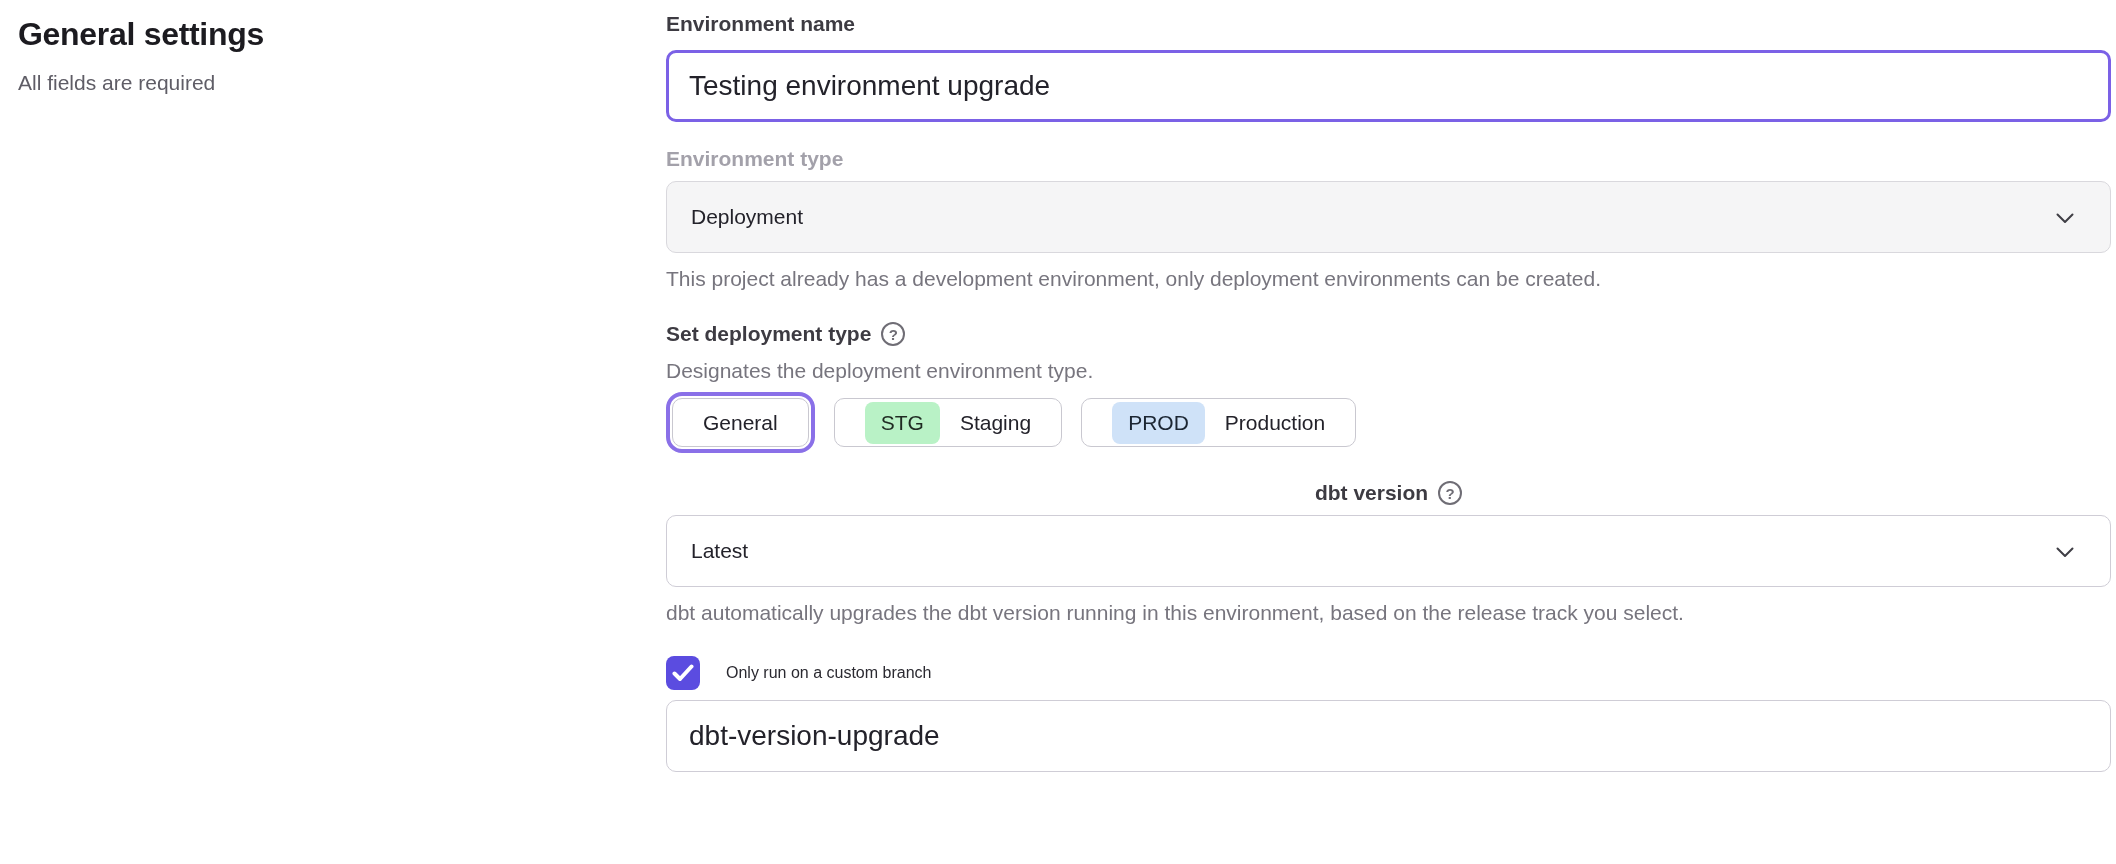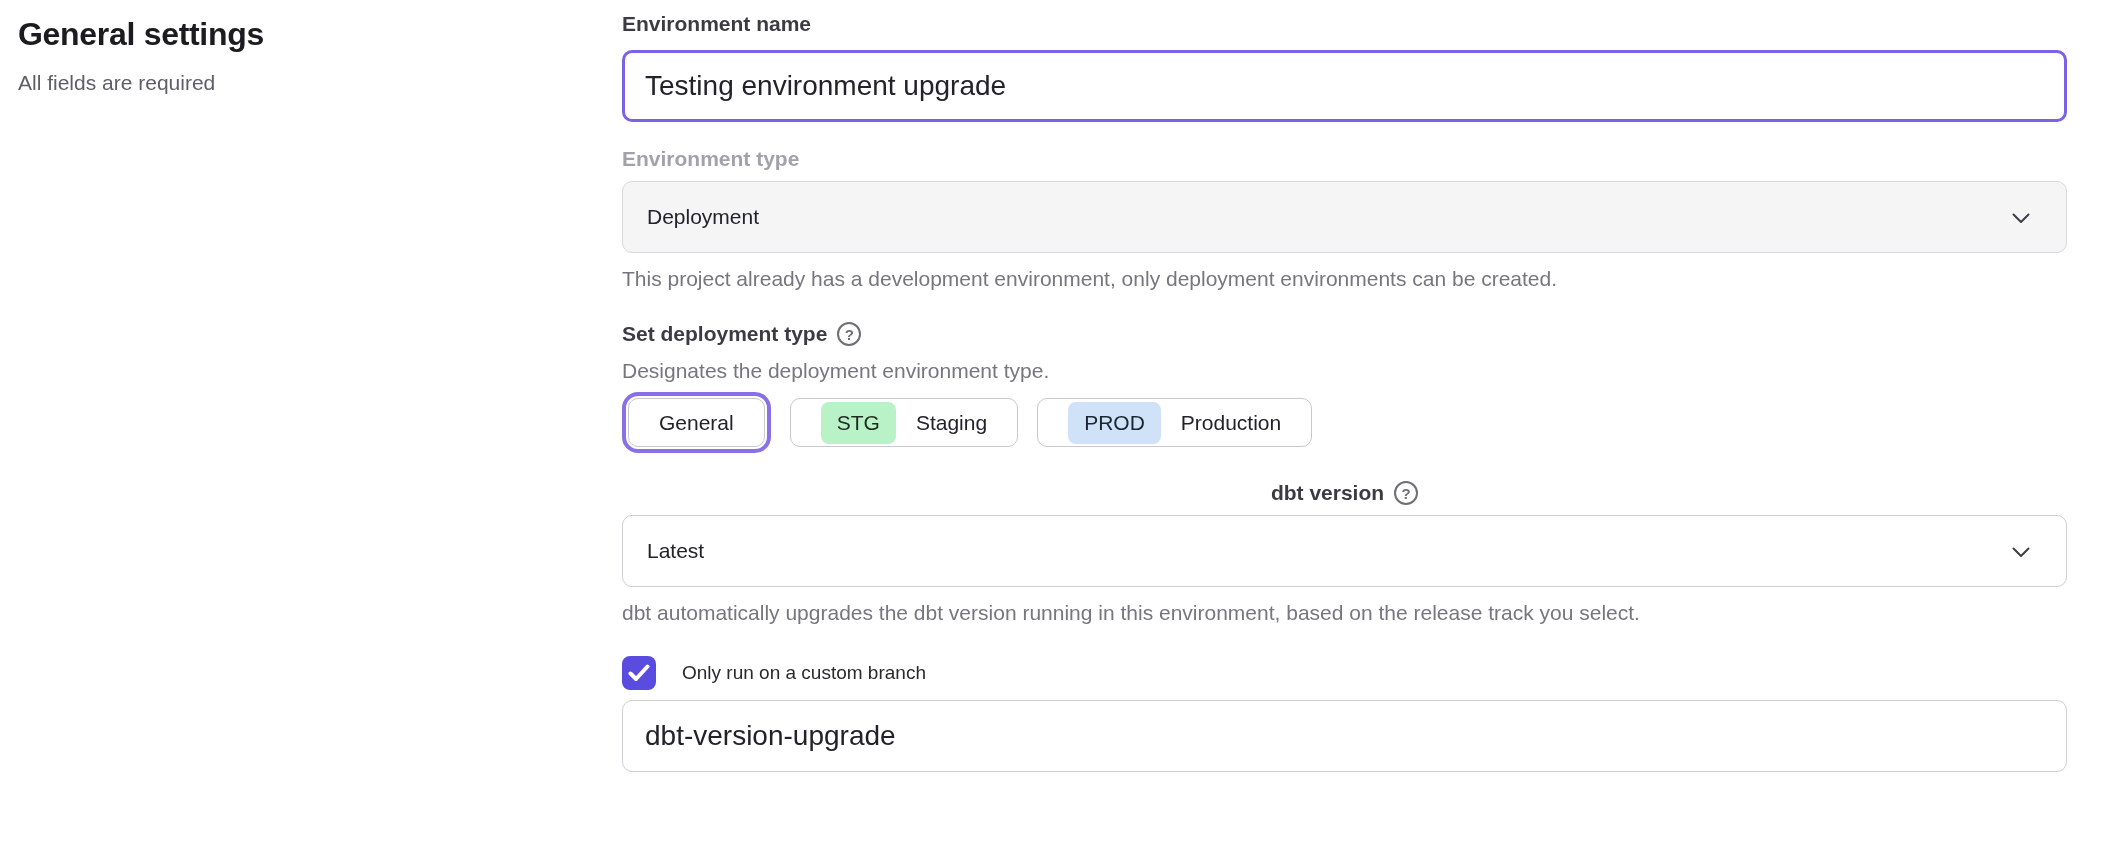--- a/index.html
+++ b/index.html
@@ -3,21 +3,21 @@
 <meta charset="utf-8">
 <style>
   * { margin: 0; padding: 0; box-sizing: border-box; }
   html, body {
     width: 2116px; height: 864px;
     background: #ffffff;
     font-family: "Liberation Sans", sans-serif;
     color: #1f1e24;
     overflow: hidden;
   }
-  .layout { display: flex; width: 2116px; }
+  .layout { display: flex; width: 2116px; gap: 44px; }
   
   .left-col { width: 622px; padding: 16px 0 0 18px; flex: none; }
   .page-title { font-size: 32px; font-weight: 700; color: #1c1b20; letter-spacing: -0.3px; }
   .page-subtitle { margin-top: 18px; font-size: 21px; color: #5f5d66; }
   
   .form-col { width: 1445px; flex: none; padding-top: 12px; }
   .field-label { font-size: 21px; font-weight: 600; color: #3d3b42; line-height: 24px; display: flex; align-items: center; gap: 10px; }
   .field-label.disabled { color: #a3a1aa; }
   .helper { font-size: 21px; color: #77757e; line-height: 25px; }
 
@@ -63,21 +63,21 @@
   }
   .badge-stg { background: #b9f2c6; }
   .badge-prod { background: #cfe2f8; color: #1c2633; }
 
   .checkbox-row { display: flex; align-items: center; gap: 26px; }
   .checkbox {
     width: 34px; height: 34px; border-radius: 8px;
     background: #5b4ce0; display: flex; align-items: center; justify-content: center;
     cursor: pointer; flex: none;
   }
-  .checkbox-label { font-size: 19px; color: #2a2930; font-weight: 500; }
+  .checkbox-label { font-size: 16px; color: #2a2930; font-weight: 500; }
 
   
   .mt-input   { margin-top: 14px; }
   .mt-group1  { margin-top: 25px; }
   .mt-select  { margin-top: 10px; }
   .mt-helper  { margin-top: 13px; }
   .mt-group2  { margin-top: 31px; }
   .mt-desc    { margin-top: 12px; }
   .mt-btns    { margin-top: 15px; }
   .mt-group3  { margin-top: 34px; }

